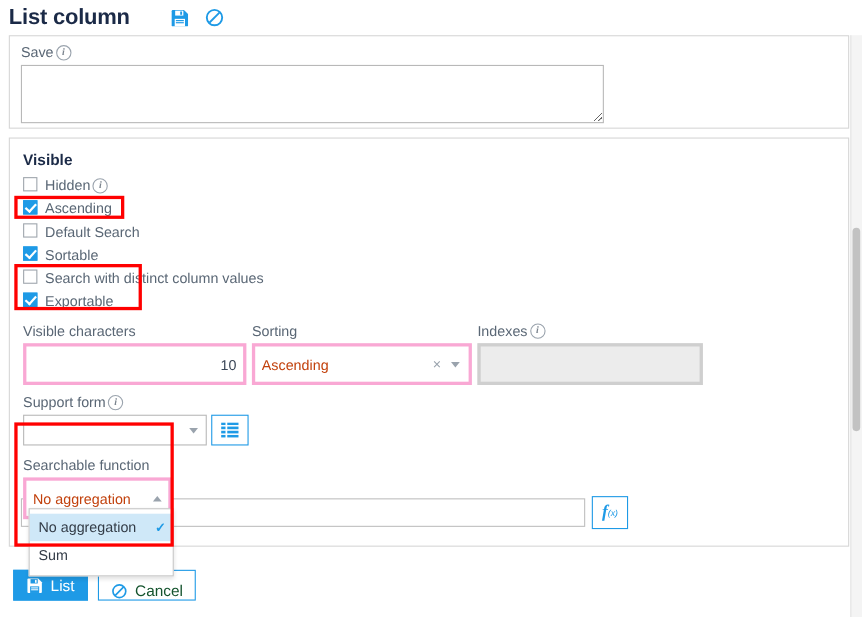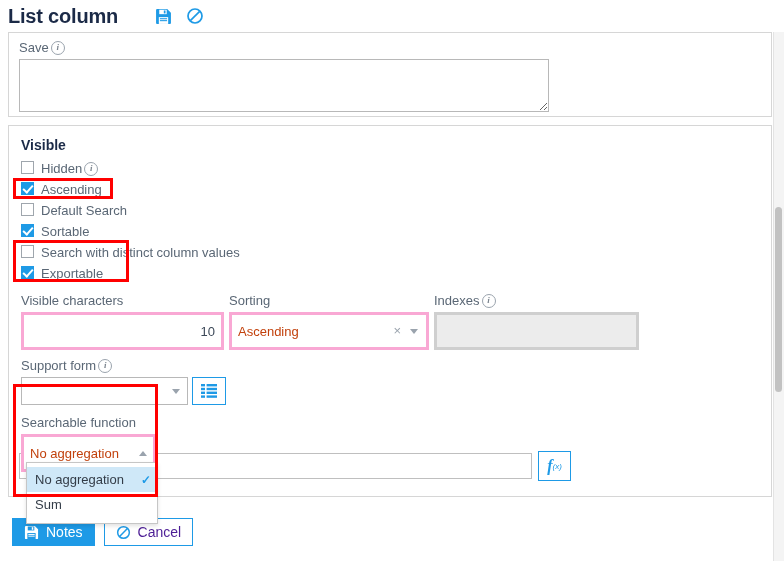--- a/index.html
+++ b/index.html
@@ -337,21 +337,22 @@
   }
   .btn-save {
     background: #1e9ae6;
     border: 1px solid #1e9ae6;
     color: #fff;
     margin-right: 9px;
   }
   .btn-cancel {
     background: #fff;
     border: 1px solid #1e9ae6;
-    color: #4c1d95;
+    color: #14532d;
+    align-items: flex-end;
   }
   .btn span.lbl { margin-left: 7px; }
 
   
   .scrollbar-track {
     position: absolute;
     right: 0;
     top: 32px;
     width: 11px;
     height: 529px;
@@ -528,21 +529,21 @@
 <div class="footer">
   <div class="btn btn-save">
     <svg width="15" height="15" viewBox="0 0 16 16" fill="#ffffff">
       <path d="M2 1h9.5L15 4.5V14a1 1 0 0 1-1 1H2a1 1 0 0 1-1-1V2a1 1 0 0 1 1-1z"></path>
       <rect x="4" y="1.6" width="7" height="4.2" fill="#1e9ae6"></rect>
       <rect x="8.3" y="2.3" width="1.6" height="2.8" fill="#ffffff"></rect>
       <rect x="3.6" y="8.6" width="8.8" height="6.4" fill="#1e9ae6"></rect>
       <rect x="4.6" y="9.6" width="6.8" height="1" fill="#ffffff"></rect>
       <rect x="4.6" y="11.4" width="6.8" height="1" fill="#ffffff"></rect>
     </svg>
-    <span class="lbl">Notes</span>
+    <span class="lbl">List</span>
   </div>
 
   <div class="btn btn-cancel">
     <svg width="15" height="15" viewBox="0 0 18 18">
       <circle cx="9" cy="9" r="7" fill="none" stroke="#1e9ae6" stroke-width="1.8"></circle>
       <line x1="4.3" y1="13.7" x2="13.7" y2="4.3" stroke="#1e9ae6" stroke-width="1.8"></line>
     </svg>
     <span class="lbl">Cancel</span>
   </div>
 </div>

